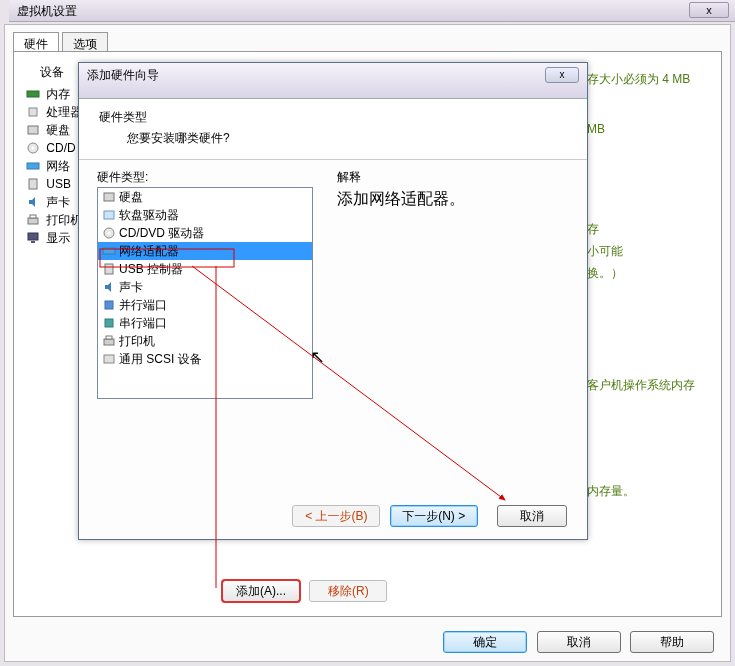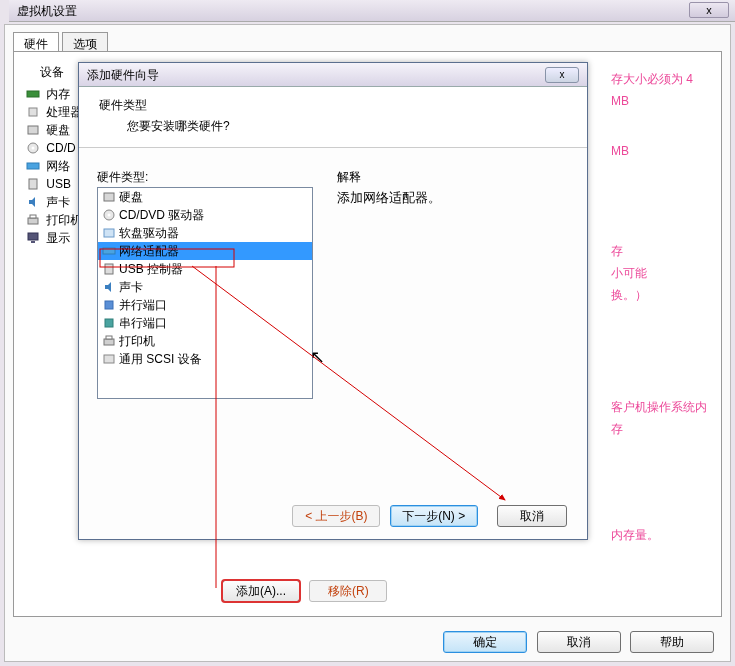--- a/index.html
+++ b/index.html
@@ -42,34 +42,34 @@
   }
   .btn {
     display:inline-block; min-width:78px; height:22px; line-height:20px;
     text-align:center; border:1px solid #707070; background:linear-gradient(#fdfdfd,#e6e6e6);
     border-radius:3px; margin-right:6px; font-size:12px; padding:0 8px;
   }
   .btn.disabled { color:#c2410c; border-color:#bdbdbd; background:#f4f4f4; }
   .btn.highlight { outline:2px solid #d33; outline-offset:-1px; }
 
   .right-info {
-    position:absolute; right:14px; top:16px; width:120px; font-size:12px; line-height:22px; color:#ec4899;padding-left:24px;
+    position:absolute; right:14px; top:16px; width:120px; font-size:12px; line-height:22px; color:#4d7c0f;
   }
 
   .bottom-bar {
     position:absolute; right:10px; bottom:8px;
   }
 
   
   .wizard {
     position:absolute; left:78px; top:62px; width:510px; height:478px;
     background:#fdfdfd; border:1px solid #5b6f8f; box-shadow:0 0 6px rgba(0,0,0,.3);
   }
   .wiz-title {
-    height:24px; background:linear-gradient(#f5f3fa,#d9d4e6);
+    height:36px; background:linear-gradient(#f5f3fa,#d9d4e6);
     padding:4px 8px; border-bottom:1px solid #9aa;
   }
   .wiz-close {
     position:absolute; right:8px; top:4px; width:34px; height:16px;
     border:1px solid #8893a8; border-radius:3px; background:linear-gradient(#eef,#cdd5e3);
     text-align:center; line-height:13px; font-size:10px;
   }
   .wiz-head {
     padding:10px 20px 12px 20px; border-bottom:1px solid #ccc; background:#fff;
   }
@@ -78,21 +78,21 @@
   .wiz-body { position:absolute; left:18px; top:106px; right:18px; bottom:52px; }
   .hw-label { font-size:12px; margin-bottom:4px; }
   .hw-list {
     position:absolute; left:0; top:18px; width:216px; height:212px;
     border:1px solid #7a8aa0; background:#fff; overflow:hidden;
   }
   .hw-item { height:18px; line-height:18px; padding-left:4px; white-space:nowrap; }
   .hw-item.selected { background:#3399ff; color:#000000; }
   .hw-item .ic { display:inline-block; width:14px; height:14px; vertical-align:-3px; margin-right:3px; }
   .explain { position:absolute; left:240px; top:0; font-size:12px; }
-  .explain-body { position:absolute; left:240px; top:20px; font-size:13px; }
+  .explain-body { position:absolute; left:240px; top:20px; font-size:16px; }
 
   .wiz-buttons {
     position:absolute; right:14px; bottom:12px;
   }
   .btn.primary { border:1px solid #2b8fe0; background:linear-gradient(#eaf5fd,#c5e4f8); box-shadow:inset 0 0 0 1px #9fd2f3; }
 
   
   .ic svg { width:14px; height:14px; display:block; }
 
   
@@ -218,26 +218,26 @@
     <div class="h2">您要安装哪类硬件?</div>
   </div>
 
   <div class="wiz-body">
     <div class="hw-label">硬件类型:</div>
     <div class="hw-list" id="hw-list">
         <div class="hw-item"><span class="ic"><svg viewBox="0 0 14 14">
               <rect x="2" y="3" width="10" height="8" fill="#d7d7d7" stroke="#777"></rect>
             </svg></span><span>硬盘</span></div>
         <div class="hw-item"><span class="ic"><svg viewBox="0 0 14 14">
+              <rect x="2" y="3" width="10" height="8" fill="#cfe3f5" stroke="#6b9ac9"></rect>
+            </svg></span><span>软盘驱动器</span></div>
+        <div class="hw-item"><span class="ic"><svg viewBox="0 0 14 14">
               <circle cx="7" cy="7" r="5" fill="#e8e8e8" stroke="#888"></circle>
               <circle cx="7" cy="7" r="1.5" fill="#fff"></circle>
             </svg></span><span>CD/DVD 驱动器</span></div>
-        <div class="hw-item"><span class="ic"><svg viewBox="0 0 14 14">
-              <rect x="2" y="3" width="10" height="8" fill="#cfe3f5" stroke="#6b9ac9"></rect>
-            </svg></span><span>软盘驱动器</span></div>
         <div class="hw-item selected"><span class="ic"><svg viewBox="0 0 14 14">
               <rect x="1" y="4" width="12" height="6" fill="#4aa3e0" stroke="#2f7fb8"></rect>
             </svg></span><span>网络适配器</span></div>
         <div class="hw-item"><span class="ic"><svg viewBox="0 0 14 14">
               <rect x="3" y="2" width="8" height="10" fill="#ddd" stroke="#777"></rect>
             </svg></span><span>USB 控制器</span></div>
         <div class="hw-item"><span class="ic"><svg viewBox="0 0 14 14">
               <path d="M3 5h3l3-3v10l-3-3H3z" fill="#3b7fc0"></path>
             </svg></span><span>声卡</span></div>
         <div class="hw-item"><span class="ic"><svg viewBox="0 0 14 14">

